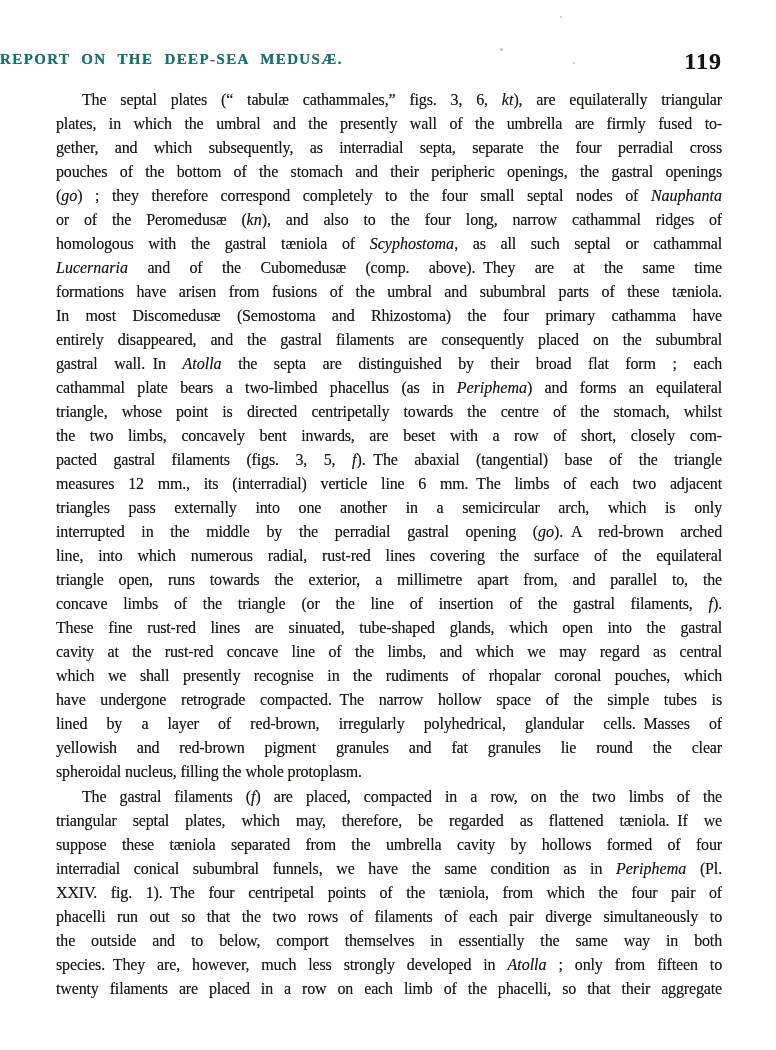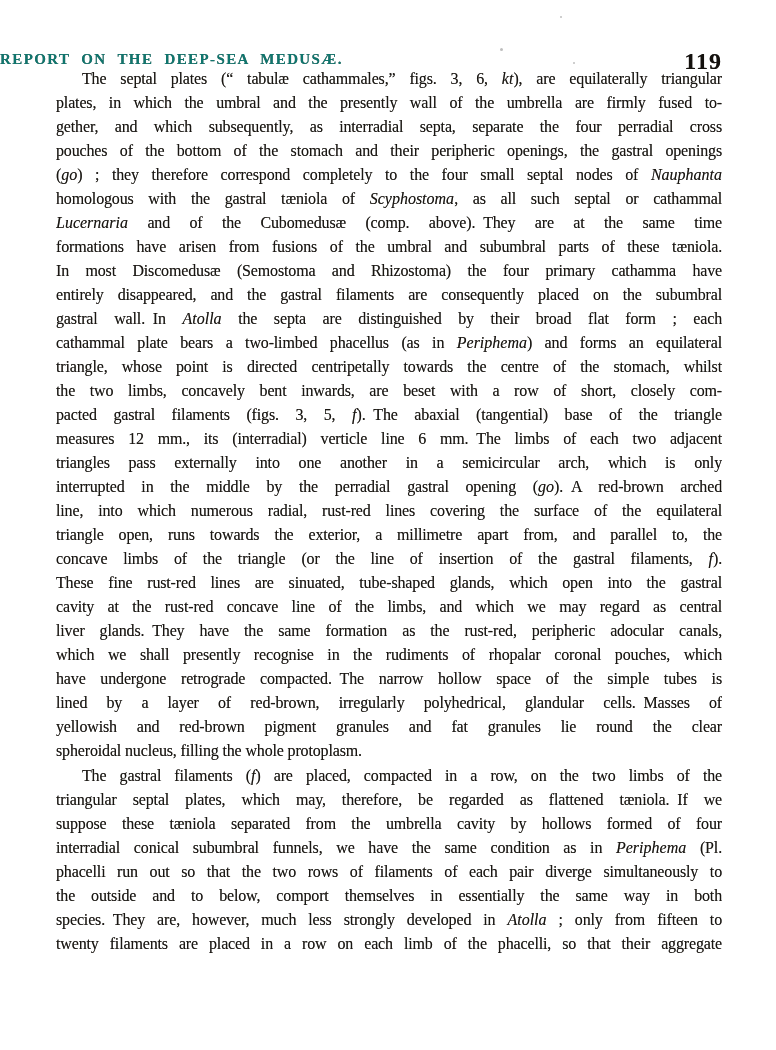--- a/index.html
+++ b/index.html
@@ -34,21 +34,21 @@
     top: 48px;
     right: 54px;
     font-size: 24px;
     font-weight: bold;
     letter-spacing: 1px;
     color: #14110e;
     text-shadow: 0 0 0.4px rgba(20,17,14,0.6);
   }
   .page-body {
     position: absolute;
-    top: 67px;
+    top: 88px;
     left: 56px;
     width: 666px;
   }
   .line {
     height: 24px;
     line-height: 24px;
     font-size: 16px;
     letter-spacing: -0.15px;
     text-align: justify;
     text-align-last: justify;
@@ -76,50 +76,51 @@
 <div class="page">
   <div class="running-head">REPORT ON THE DEEP-SEA MEDUSÆ.</div>
   <div class="page-number">119</div>
   <div class="page-body">
       <div class="paragraph">
         <div class="line indent">The septal plates (“ tabulæ cathammales,” figs. 3, 6, <i>kt</i>), are equilaterally triangular</div>
         <div class="line">plates, in which the umbral and the presently wall of the umbrella are firmly fused to-</div>
         <div class="line">gether, and which subsequently, as interradial septa, separate the four perradial cross</div>
         <div class="line">pouches of the bottom of the stomach and their peripheric openings, the gastral openings</div>
         <div class="line">(<i>go</i>) ; they therefore correspond completely to the four small septal nodes of <i>Nauphanta</i></div>
+        <div class="line">or of the Peromedusæ (<i>kn</i>), and also to the four long, narrow cathammal ridges of</div>
         <div class="line">homologous with the gastral tæniola of <i>Scyphostoma</i>, as all such septal or cathammal</div>
         <div class="line"><i>Lucernaria</i> and of the Cubomedusæ (comp. above). They are at the same time</div>
         <div class="line">formations have arisen from fusions of the umbral and subumbral parts of these tæniola.</div>
         <div class="line">In most Discomedusæ (Semostoma and Rhizostoma) the four primary cathamma have</div>
         <div class="line">entirely disappeared, and the gastral filaments are consequently placed on the subumbral</div>
         <div class="line">gastral wall. In <i>Atolla</i> the septa are distinguished by their broad flat form ; each</div>
         <div class="line">cathammal plate bears a two-limbed phacellus (as in <i>Periphema</i>) and forms an equilateral</div>
         <div class="line">triangle, whose point is directed centripetally towards the centre of the stomach, whilst</div>
         <div class="line">the two limbs, concavely bent inwards, are beset with a row of short, closely com-</div>
         <div class="line">pacted gastral filaments (figs. 3, 5, <i>f</i>). The abaxial (tangential) base of the triangle</div>
         <div class="line">measures 12 mm., its (interradial) verticle line 6 mm. The limbs of each two adjacent</div>
         <div class="line">triangles pass externally into one another in a semicircular arch, which is only</div>
         <div class="line">interrupted in the middle by the perradial gastral opening (<i>go</i>). A red-brown arched</div>
         <div class="line">line, into which numerous radial, rust-red lines covering the surface of the equilateral</div>
         <div class="line">triangle open, runs towards the exterior, a millimetre apart from, and parallel to, the</div>
         <div class="line">concave limbs of the triangle (or the line of insertion of the gastral filaments, <i>f</i>).</div>
         <div class="line">These fine rust-red lines are sinuated, tube-shaped glands, which open into the gastral</div>
         <div class="line">cavity at the rust-red concave line of the limbs, and which we may regard as central</div>
-        <div class="line">liver glands. They have the same formation as the rust-red, peripheric adocular canals,</div>
         <div class="line">which we shall presently recognise in the rudiments of rhopalar coronal pouches, which</div>
         <div class="line">have undergone retrograde compacted. The narrow hollow space of the simple tubes is</div>
         <div class="line">lined by a layer of red-brown, irregularly polyhedrical, glandular cells. Masses of</div>
         <div class="line">yellowish and red-brown pigment granules and fat granules lie round the clear</div>
         <div class="line short">spheroidal nucleus, filling the whole protoplasm.</div>
       </div>
       <div class="paragraph">
         <div class="line indent">The gastral filaments (<i>f</i>) are placed, compacted in a row, on the two limbs of the</div>
         <div class="line">triangular septal plates, which may, therefore, be regarded as flattened tæniola. If we</div>
         <div class="line">suppose these tæniola separated from the umbrella cavity by hollows formed of four</div>
         <div class="line">interradial conical subumbral funnels, we have the same condition as in <i>Periphema</i> (Pl.</div>
+        <div class="line">XXIV. fig. 1). The four centripetal points of the tæniola, from which the four pair of</div>
         <div class="line">phacelli run out so that the two rows of filaments of each pair diverge simultaneously to</div>
         <div class="line">the outside and to below, comport themselves in essentially the same way in both</div>
         <div class="line">species. They are, however, much less strongly developed in <i>Atolla</i> ; only from fifteen to</div>
         <div class="line">twenty filaments are placed in a row on each limb of the phacelli, so that their aggregate</div>
       </div>
     </div>
   <div class="speck s1"></div>
   <div class="speck s2"></div>
   <div class="speck s3"></div>
 </div>

